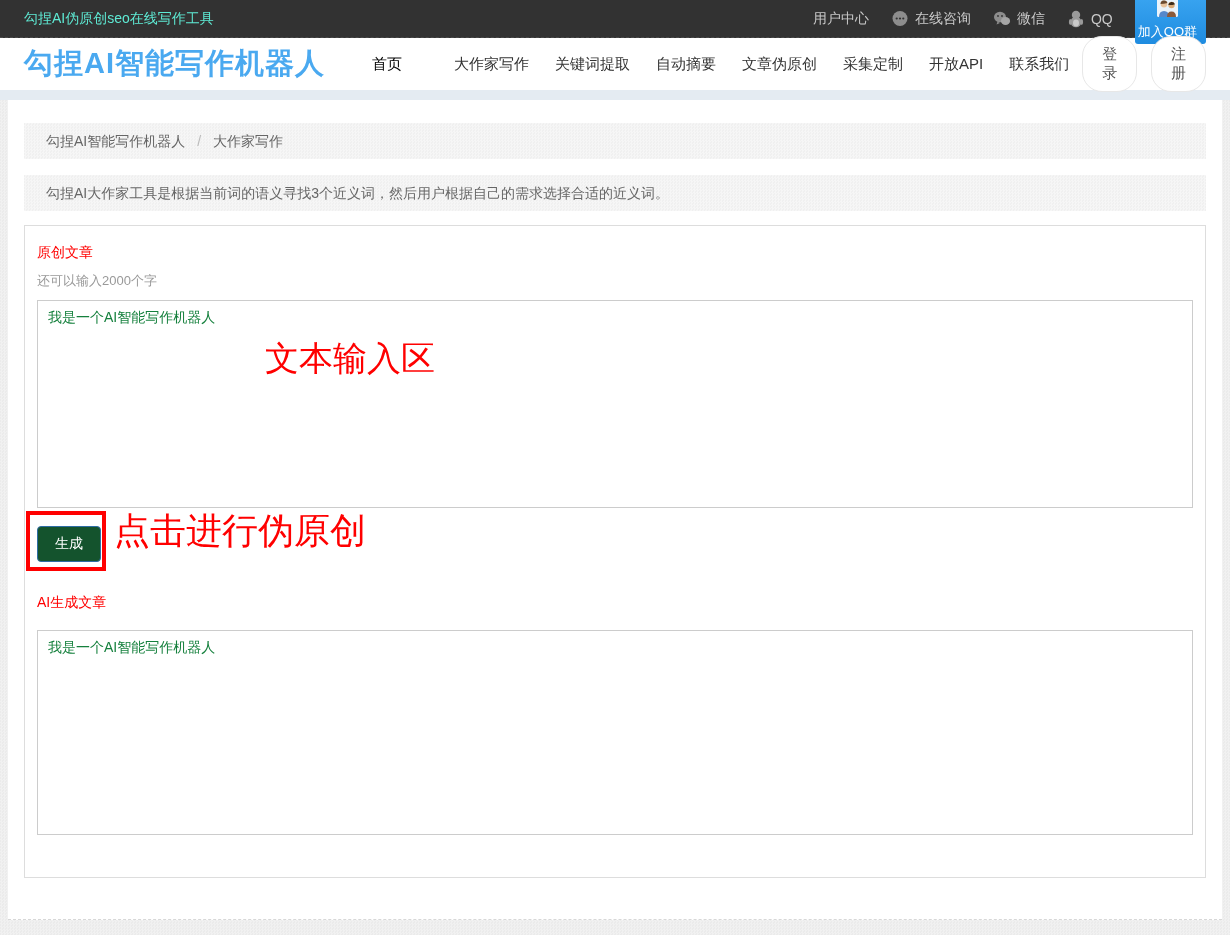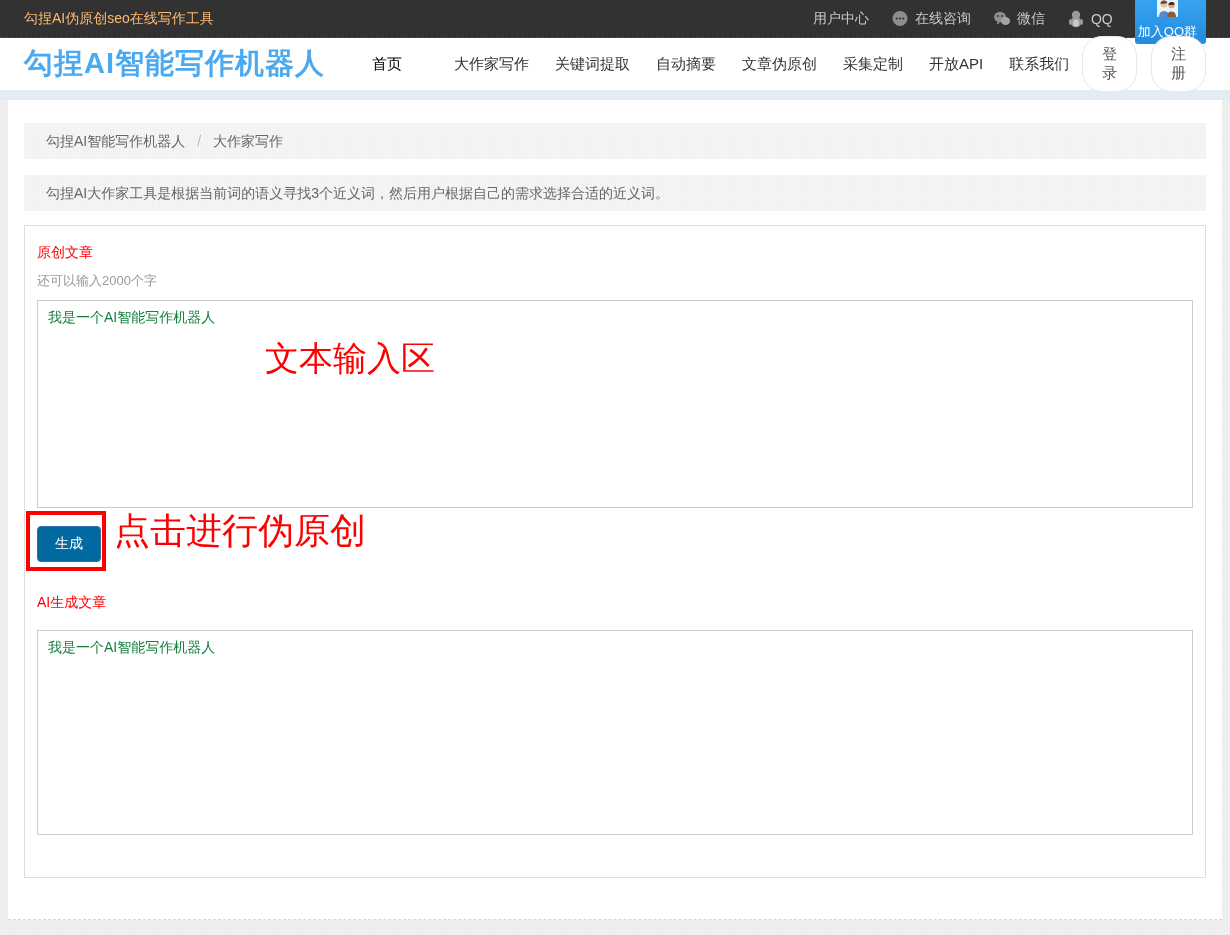--- a/index.html
+++ b/index.html
@@ -10,21 +10,21 @@
     background-image:conic-gradient(from 0deg,#f1f1f1 25%,transparent 0 50%,#f1f1f1 0 75%,transparent 0);
     background-size:3px 3px;
     color:#333;
   }
   
   .topbar {
     height:38px; background:#323232; color:#c9c9c9;
     display:flex; align-items:center; padding:0 24px;
     border-bottom:1px dashed #4a4a4a; font-size:14px;
   }
-  .topbar .site-title { color:#fdba74; }
+  .topbar .site-title { color:#5eead4; }
   .topbar .right { margin-left:auto; display:flex; align-items:center; gap:22px; }
   .topbar a { color:#c9c9c9; text-decoration:none; display:flex; align-items:center; gap:6px; cursor:pointer; }
   .ticon { width:18px; height:18px; display:inline-flex; align-items:center; justify-content:center; }
   .qq-group-btn {
     display:flex; align-items:center; gap:6px;
     background:linear-gradient(#3ba6f2,#1f8ce0);
     color:#fff !important; padding:3px 9px 3px 3px; border-radius:3px; font-size:13px;flex-direction:column;
   }
   .qq-group-btn .avatar-img {
     width:21px; height:21px; background:#f3f7fb; border-radius:2px;
@@ -68,21 +68,21 @@
   textarea {
     width:100%; border:1px solid #ccc; background:#fff; resize:none;
     font-family:inherit; font-size:14px; color:#15803d; padding:8px 10px; display:block; outline:none;
   }
   .ta-source { height:208px; }
   .ta-result { height:205px; }
   .annot { position:absolute; color:#f00; font-family:"Liberation Serif","DejaVu Serif",serif; pointer-events:none; white-space:nowrap; }
   .annot-input { left:228px; top:36px; font-size:34px; }
   .btn-row { position:relative; margin-top:18px; height:36px; }
   .gen-btn {
-    background:#0369a1; border:1px solid #2e6da4; color:#fff; font-size:14px;
+    background:#14532d; border:1px solid #2e6da4; color:#fff; font-size:14px;
     padding:8px 17px; border-radius:4px; cursor:pointer; font-family:inherit;
   }
   .annot-rect { position:absolute; left:-11px; top:-15px; width:80px; height:60px; border:4px solid #f00; pointer-events:none; }
   .annot-click { left:77px; top:-19px; font-size:36px; }
   .result-heading { margin-top:32px; margin-bottom:18px; }
 </style>
 </head>
 <body>
 
 <div class="topbar">

